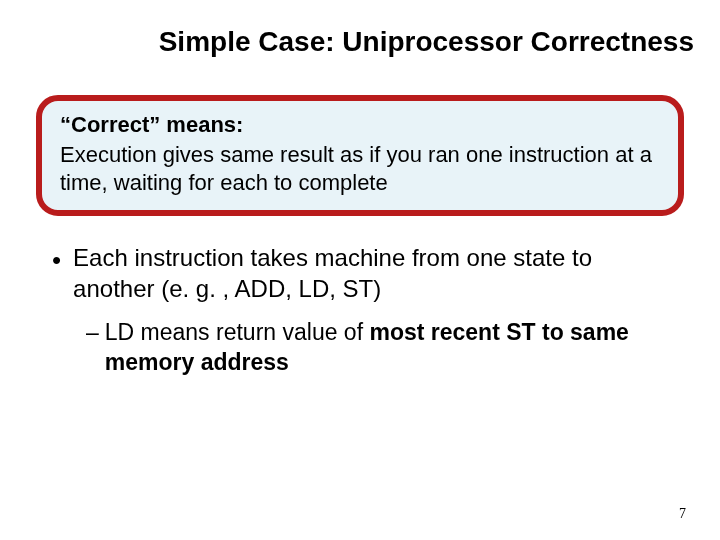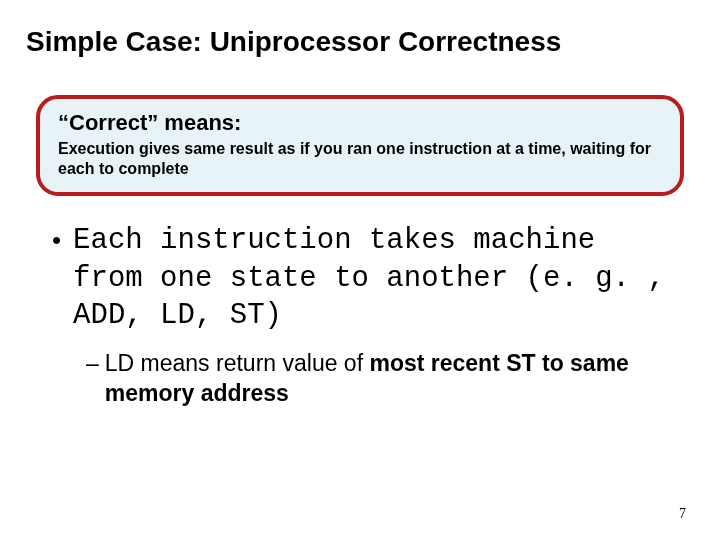--- a/index.html
+++ b/index.html
@@ -1,31 +1,31 @@
 <!DOCTYPE html>
 <html><head>
 <meta charset="utf-8">
 <style>
   * { margin: 0; padding: 0; box-sizing: border-box; }
   html, body { width: 720px; height: 540px; background: #fff; font-family: Verdana, Geneva, sans-serif; color: #000; overflow: hidden; }
   .slide { width: 720px; height: 540px; position: relative; padding: 24px 18px 20px 18px; }
-  .title { font-size: 28px; font-weight: bold; text-align: left; margin: 0 8px 36px 8px; line-height: 1.25; }
+  .title { font-size: 28px; font-weight: bold; text-align: right; margin: 0 8px 36px 8px; line-height: 1.25; }
   .callout {
     margin: 0 18px;
-    border: 4px solid #b91c1c;
+    border: 6px solid #b91c1c;
     border-radius: 22px;
     background: #e8f3f8;
     padding: 10px 18px 12px 18px;
   }
   .callout .line1 { font-size: 22px; font-weight: bold; line-height: 1.25; }
-  .callout .line2 { font-size: 16px; font-weight: bold; line-height: 1.3; margin-top: 2px; }
+  .callout .line2 { font-size: 22px; font-weight: normal; line-height: 1.3; margin-top: 2px; }
   .bullets { margin: 26px 34px 0 34px; }
   .bullet-row { display: flex; align-items: flex-start; }
   .bullet-dot { font-size: 26px; line-height: 1.25; margin-right: 12px; margin-top: 2px; }
-  .bullet-text { font-size: 29px; line-height: 1.3; font-family: Liberation Mono, monospace; }
+  .bullet-text { font-size: 24px; line-height: 1.3; font-family: Liberation Sans, sans-serif; }
   .sub { margin: 14px 0 0 34px; }
   .sub-row { display: flex; align-items: flex-start; }
   .sub-dash { font-size: 23px; line-height: 1.3; margin-right: 6px; font-family: Verdana, Geneva, sans-serif; }
   .sub-text { font-size: 23px; line-height: 1.3; font-family: Verdana, Geneva, sans-serif; }
   .b { font-weight: bold; }
   .pagenum { position: absolute; right: 34px; bottom: 18px; font-size: 14px; font-family: "Times New Roman", Times, serif; }
 </style>
 </head>
 <body>
 

